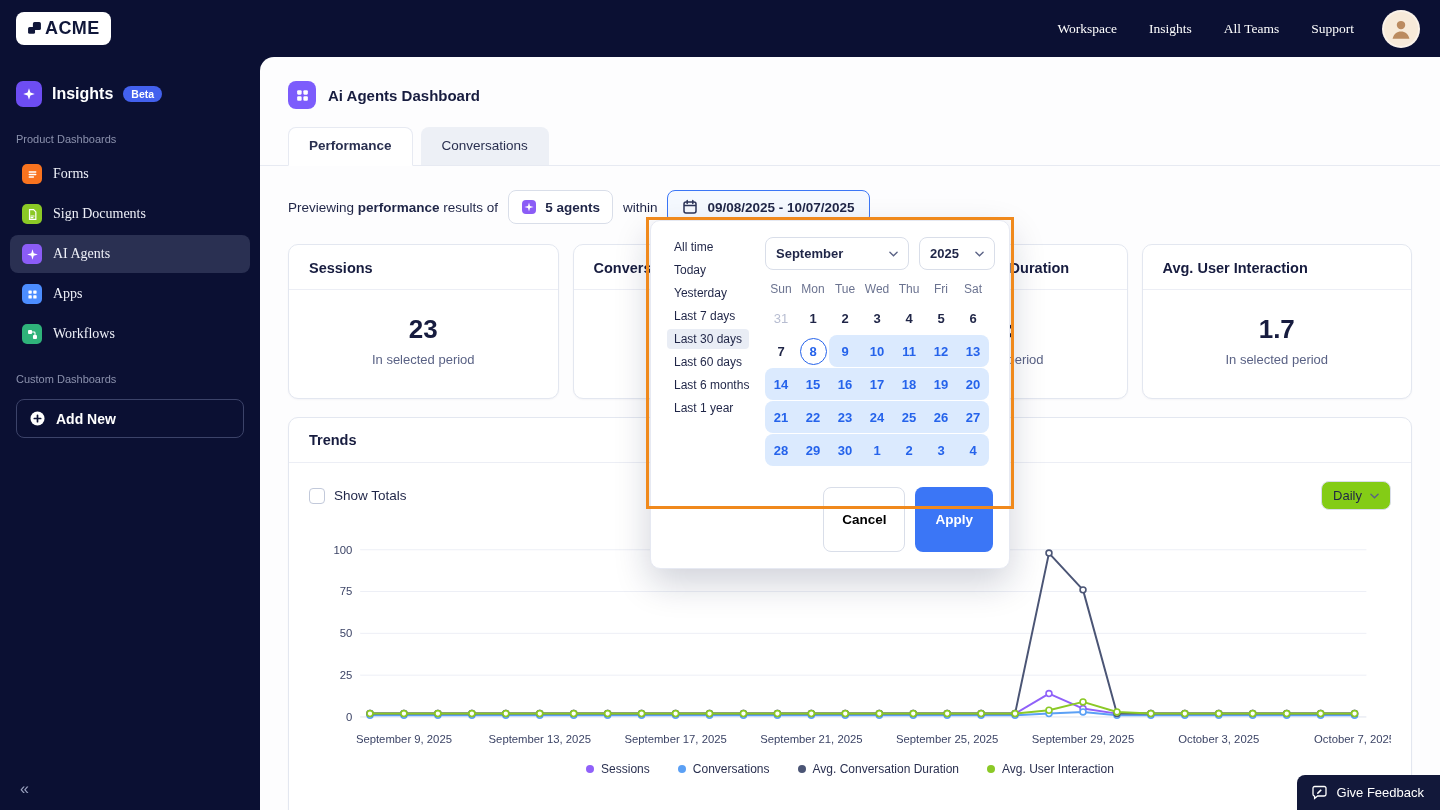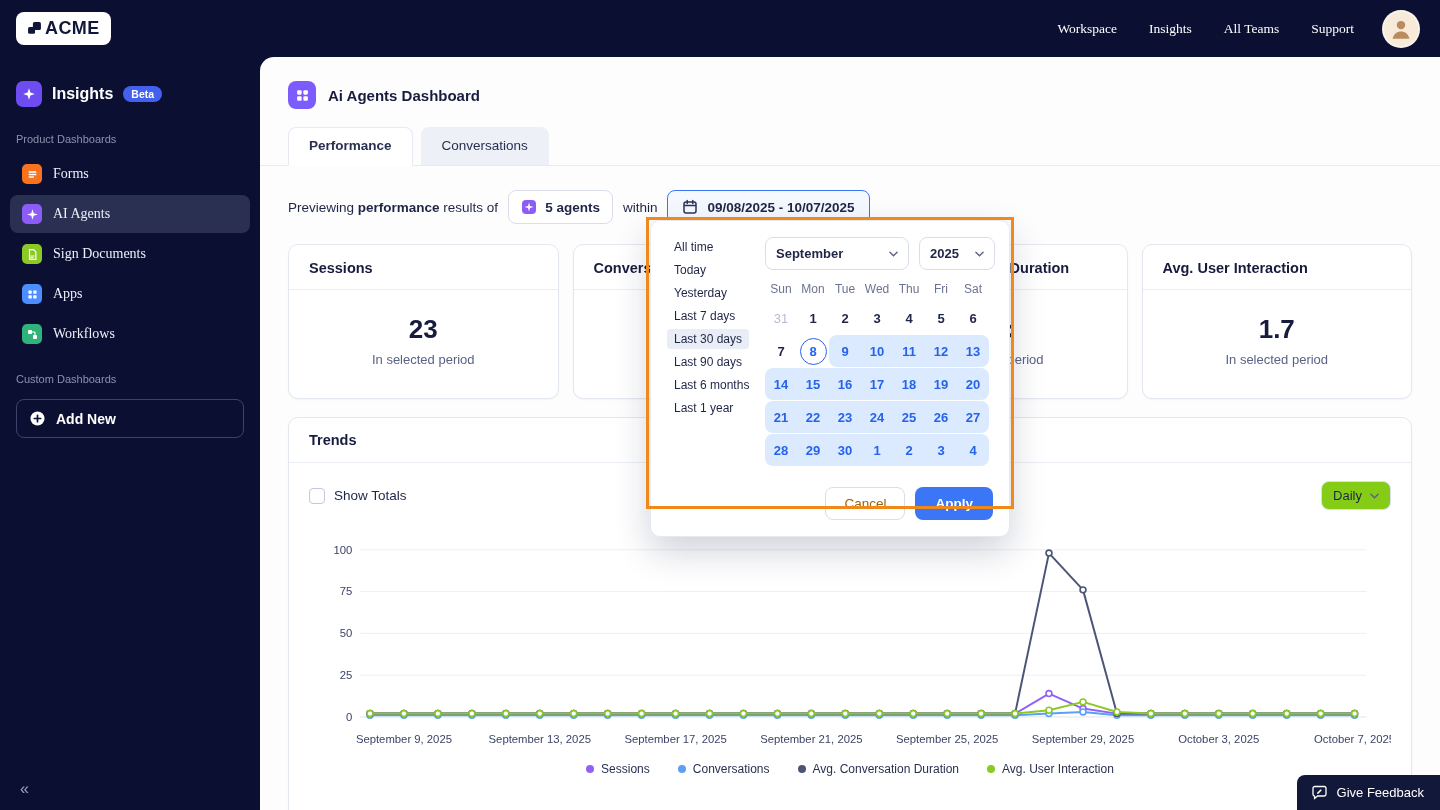--- a/index.html
+++ b/index.html
@@ -75,21 +75,21 @@
   .wd { font-size:12px; color:#6b7390; text-align:center; padding-bottom:6px; }
   .week { height:32px; margin-bottom:1px; }
   .day { display:flex; align-items:center; justify-content:center; font-size:13px; font-weight:600; color:#1f2547; cursor:pointer; }
   .day.muted { color:#b7bdd1; font-weight:400;align-items:center; }
   .day.range { background:#dbeafe; color:#2563eb; }
   .day.rl { border-radius:8px 0 0 8px; }
   .day.rr { border-radius:0 8px 8px 0; }
   .day.start { color:#2563eb; }
   .day.start span { width:27px; height:27px; border:1.6px solid #2563eb; border-radius:50%; display:flex; align-items:center; justify-content:center; background:#fff; }
   .popup-footer { display:flex; justify-content:flex-end; gap:10px; padding:12px 16px 16px; }
-  .btn-cancel { border:1px solid #d9dee9; background:#fff; border-radius:8px; padding:8px 18px; font-size:13.5px; font-weight:400; color:#a16207; cursor:pointer; font-family:inherit; }
+  .btn-cancel { border:1px solid #d9dee9; background:#fff; border-radius:8px; padding:24px 18px; font-size:13.5px; font-weight:700; color:#000000; cursor:pointer; font-family:inherit; }
   .btn-apply { border:none; background:#3b76f6; border-radius:8px; padding:8px 20px; font-size:13.5px; font-weight:600; color:#fff; cursor:pointer; font-family:inherit; }
   .annot { position:absolute; left:386px; top:160px; width:368px; height:292px; border:3px solid #f0891c; z-index:30; pointer-events:none; }
 
   
   .feedback { position:absolute; right:0; bottom:0; z-index:50; background:#12183a; color:#fff; border:none; border-radius:8px 0 0 0; padding:10px 16px 10px 14px; display:flex; align-items:center; gap:9px; font-size:13px; cursor:pointer; font-family:inherit; }
 </style>
 </head>
 <body>
 
 <header class="topbar">
@@ -131,36 +131,36 @@
   <div class="sec-label">Product Dashboards</div>
   <div id="side-items">
       <div class="srow">
         <span class="sq" style="background:#f9731f">
           <svg viewBox="0 0 14 14" width="13" height="13">
             <path d="M3.5 4.3h7M3.5 7h7M3.5 9.7h4.5" stroke="#fff" stroke-width="1.5" stroke-linecap="round" fill="none"></path>
           </svg>
         </span>
         <span>Forms</span>
       </div>
-      <div class="srow active">
-        <span class="sq" style="background:#8b5cf6">
-          <svg viewBox="0 0 14 14" width="13" height="13">
-            <path d="M7 1.3 8.3 5.7 12.7 7 8.3 8.3 7 12.7 5.7 8.3 1.3 7 5.7 5.7Z" fill="#fff"></path>
-          </svg>
-        </span>
-        <span>AI Agents</span>
-      </div>
       <div class="srow">
         <span class="sq" style="background:#8bc926">
           <svg viewBox="0 0 14 14" width="13" height="13">
             <path d="M3.8 1.8h4.4l2.4 2.4v8H3.8z" fill="none" stroke="#fff" stroke-width="1.3"></path>
             <path d="M5.3 8.6h3.4M5.3 10.4h2.2" stroke="#fff" stroke-width="1.2" stroke-linecap="round"></path>
           </svg>
         </span>
         <span>Sign Documents</span>
+      </div>
+      <div class="srow active">
+        <span class="sq" style="background:#8b5cf6">
+          <svg viewBox="0 0 14 14" width="13" height="13">
+            <path d="M7 1.3 8.3 5.7 12.7 7 8.3 8.3 7 12.7 5.7 8.3 1.3 7 5.7 5.7Z" fill="#fff"></path>
+          </svg>
+        </span>
+        <span>AI Agents</span>
       </div>
       <div class="srow">
         <span class="sq" style="background:#4c8dff">
           <svg viewBox="0 0 14 14" width="13" height="13">
             <rect x="2.6" y="2.6" width="3.6" height="3.6" rx="0.7" fill="#fff"></rect>
             <rect x="7.8" y="2.6" width="3.6" height="3.6" rx="0.7" fill="#fff"></rect>
             <rect x="2.6" y="7.8" width="3.6" height="3.6" rx="0.7" fill="#fff"></rect>
             <rect x="7.8" y="7.8" width="3.6" height="3.6" rx="0.7" fill="#fff"></rect>
           </svg>
         </span>
@@ -450,21 +450,21 @@
   </section>
 
   <div class="popup">
     <div class="popup-main">
       <div class="presets" id="presets">
           <div class="preset">All time</div>
           <div class="preset">Today</div>
           <div class="preset">Yesterday</div>
           <div class="preset">Last 7 days</div>
           <div class="preset sel">Last 30 days</div>
-          <div class="preset">Last 90 days</div>
+          <div class="preset">Last 60 days</div>
           <div class="preset">Last 6 months</div>
           <div class="preset">Last 1 year</div>
         </div>
       <div class="cal">
         <div class="cal-selects">
           <button class="sel-box sel-month">
             <span>September</span>
             <span style="display:flex;">
               <svg width="9" height="6" viewBox="0 0 10 6">
                   <path d="M1 1l4 4 4-4" fill="none" stroke="#5a6285" stroke-width="1.5" stroke-linecap="round"></path>

